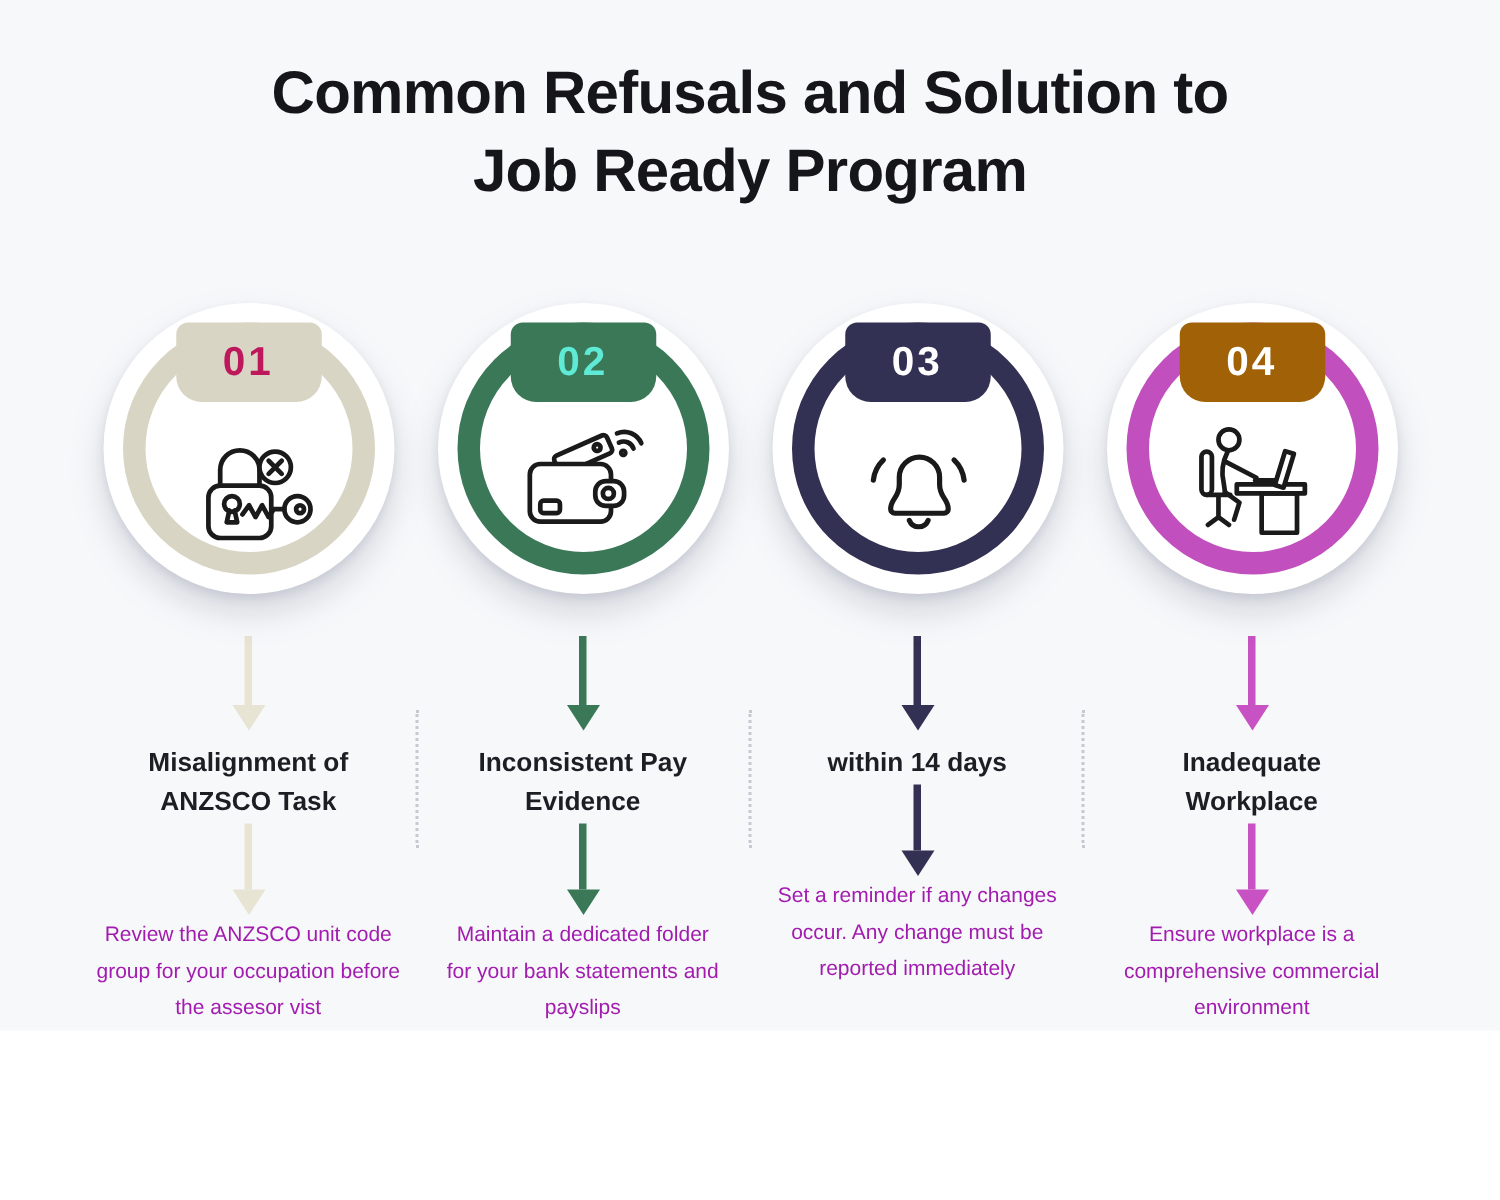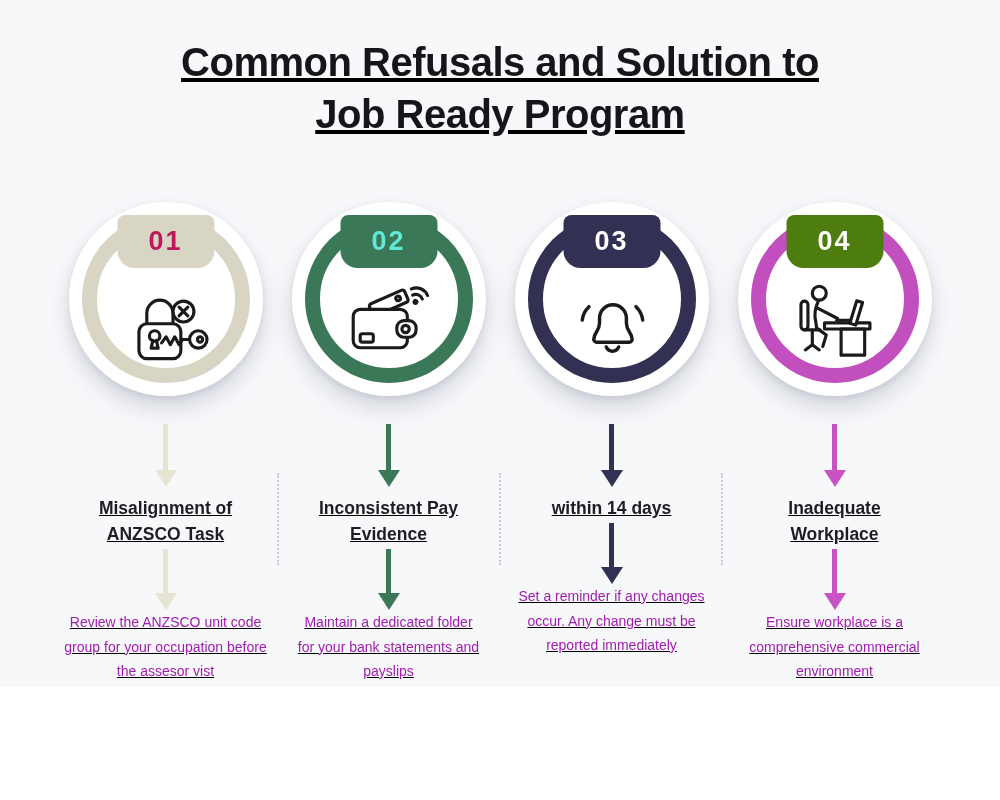--- a/index.html
+++ b/index.html
@@ -5,21 +5,20 @@
   * { margin:0; padding:0; box-sizing:border-box; }
   html,body { width:1000px; height:800px; }
   body {
     font-family: "Liberation Sans", "DejaVu Sans", sans-serif;
     overflow:hidden;
   }
   .canvas {
     position:relative;
     width:1000px; height:687px;
     background:#f7f8fa;
-    text-decoration:underline;
   }
   .title {
     padding-top:36px;
     text-align:center;
     font-size:40px;
     line-height:52px;
     font-weight:700;
     letter-spacing:-0.5px;
     color:#16161a;
   }
@@ -225,21 +224,21 @@
       <div class="arrow arrow-2">
         <div class="arrow-shaft" style="background: rgb(51, 49, 83);"></div>
         <div class="arrow-head" style="border-top-color: rgb(51, 49, 83);"></div>
       </div>
       <p class="step-desc">Set a reminder if any changes occur. Any change must be reported immediately</p>
     </div>
 
     <div class="step">
       <div class="badge">
         <div class="ring" style="border-color: rgb(194, 79, 190);"></div>
-        <div class="tab" style="background: #4d7c0f; align-items: center;">
+        <div class="tab" style="background: #a16207; align-items: center;">
           <span class="step-number" style="color: rgb(255, 255, 255);">04</span>
         </div>
         <span class="badge-icon">
           <svg viewBox="0 0 110 100">
             <rect class="ic" x="16" y="26" width="8" height="33" rx="4"></rect>
             <path class="ic" d="M20,59 h18 M29,59 v17 M21,82 l8,-6 8,6"></path>
             <circle class="ic ic-fill" cx="37" cy="17" r="8"></circle>
             <path class="ic" d="M36,26 c-4,8 -5,16 -3,24 l1,7"></path>
             <path class="ic" d="M35,34 L58,46"></path>
             <path class="ic" d="M34,57 l11,8 -4,13"></path>

